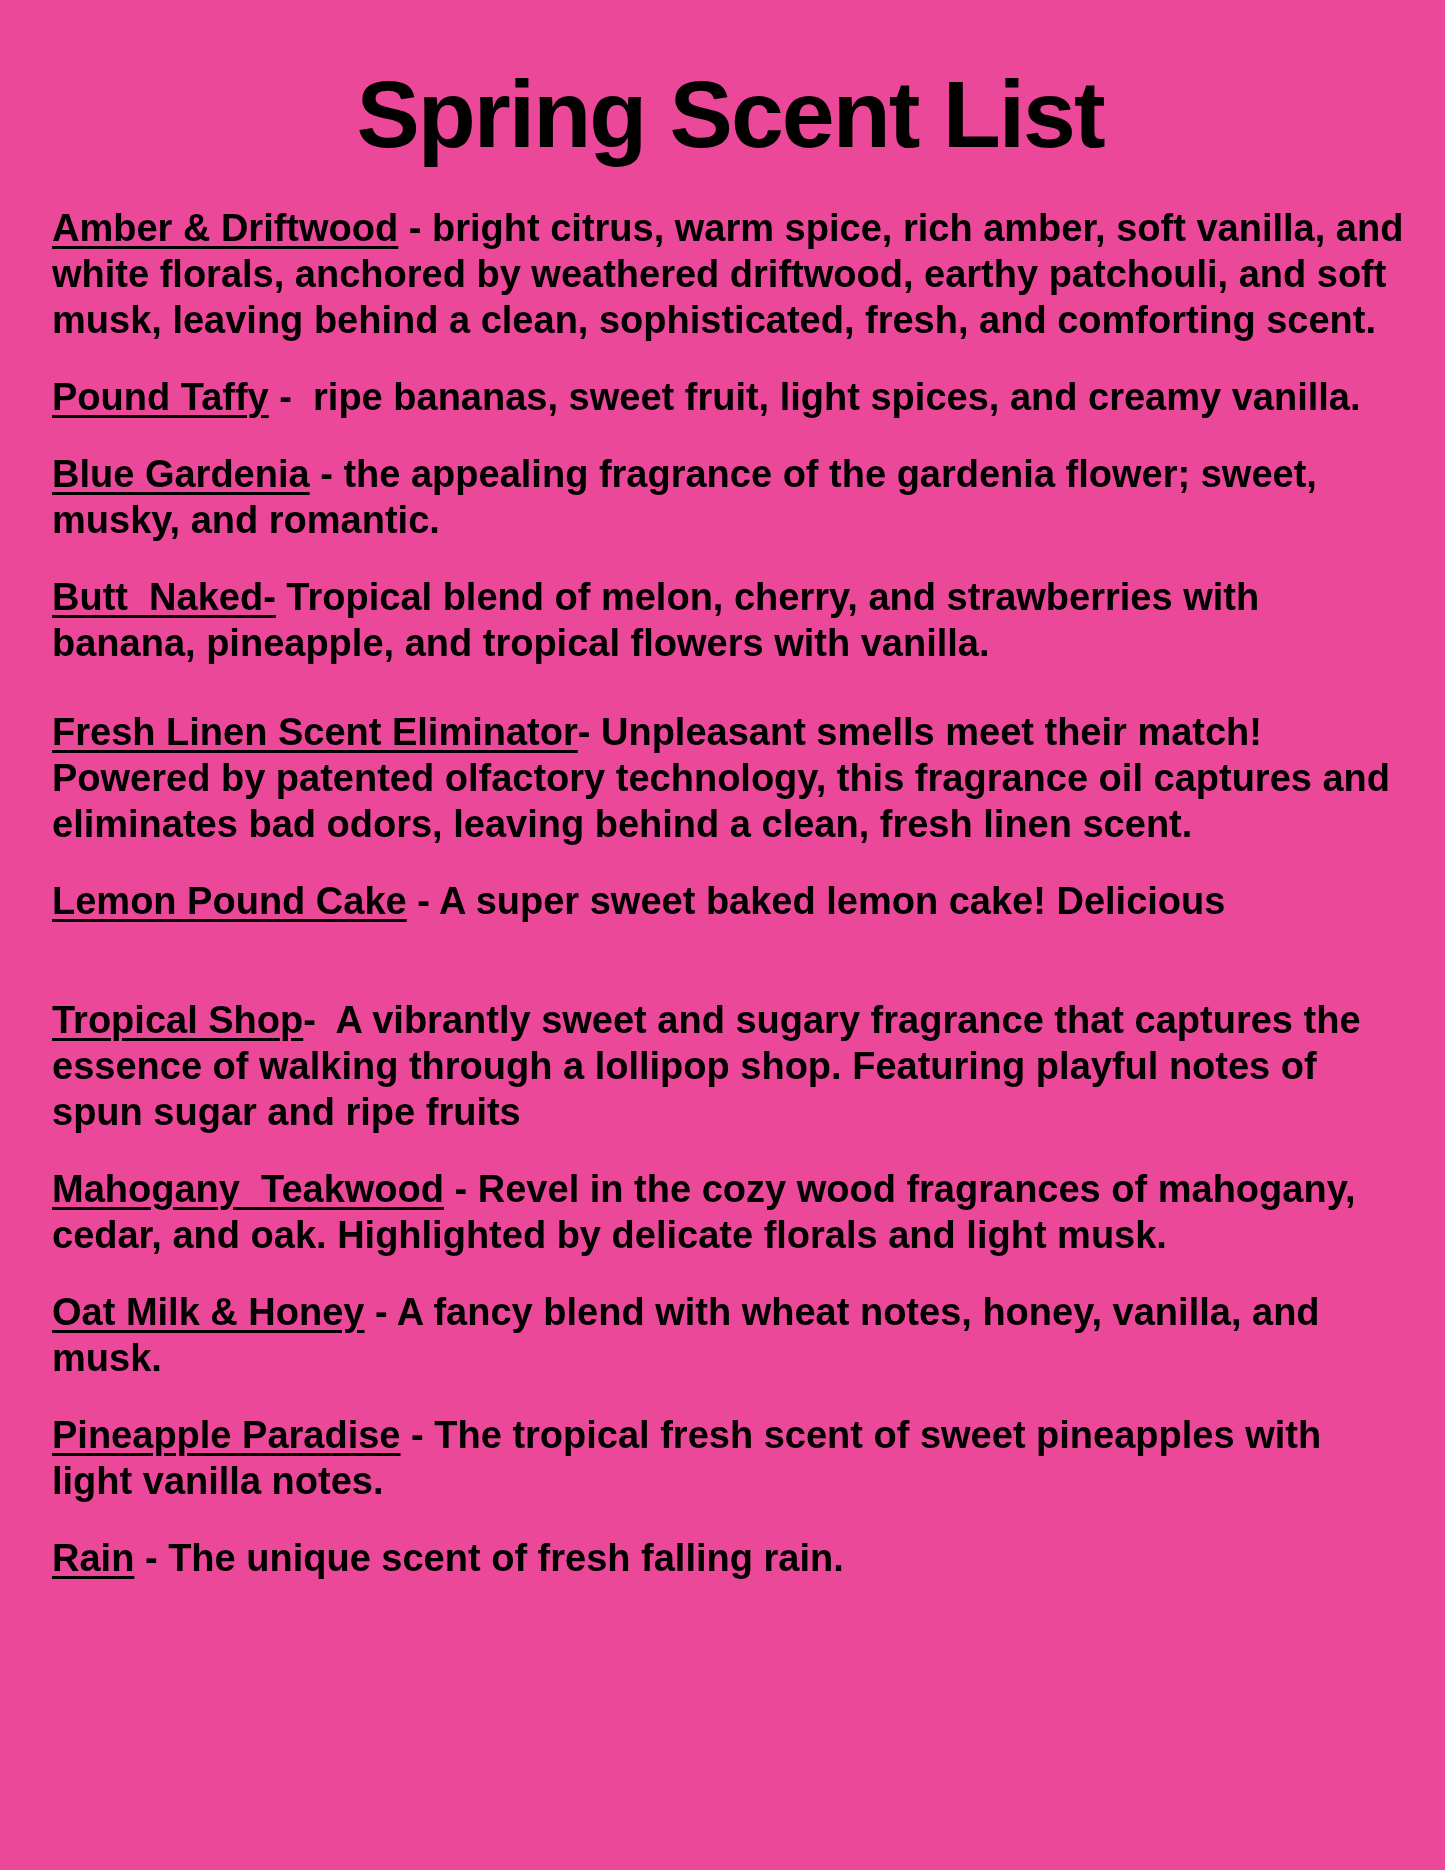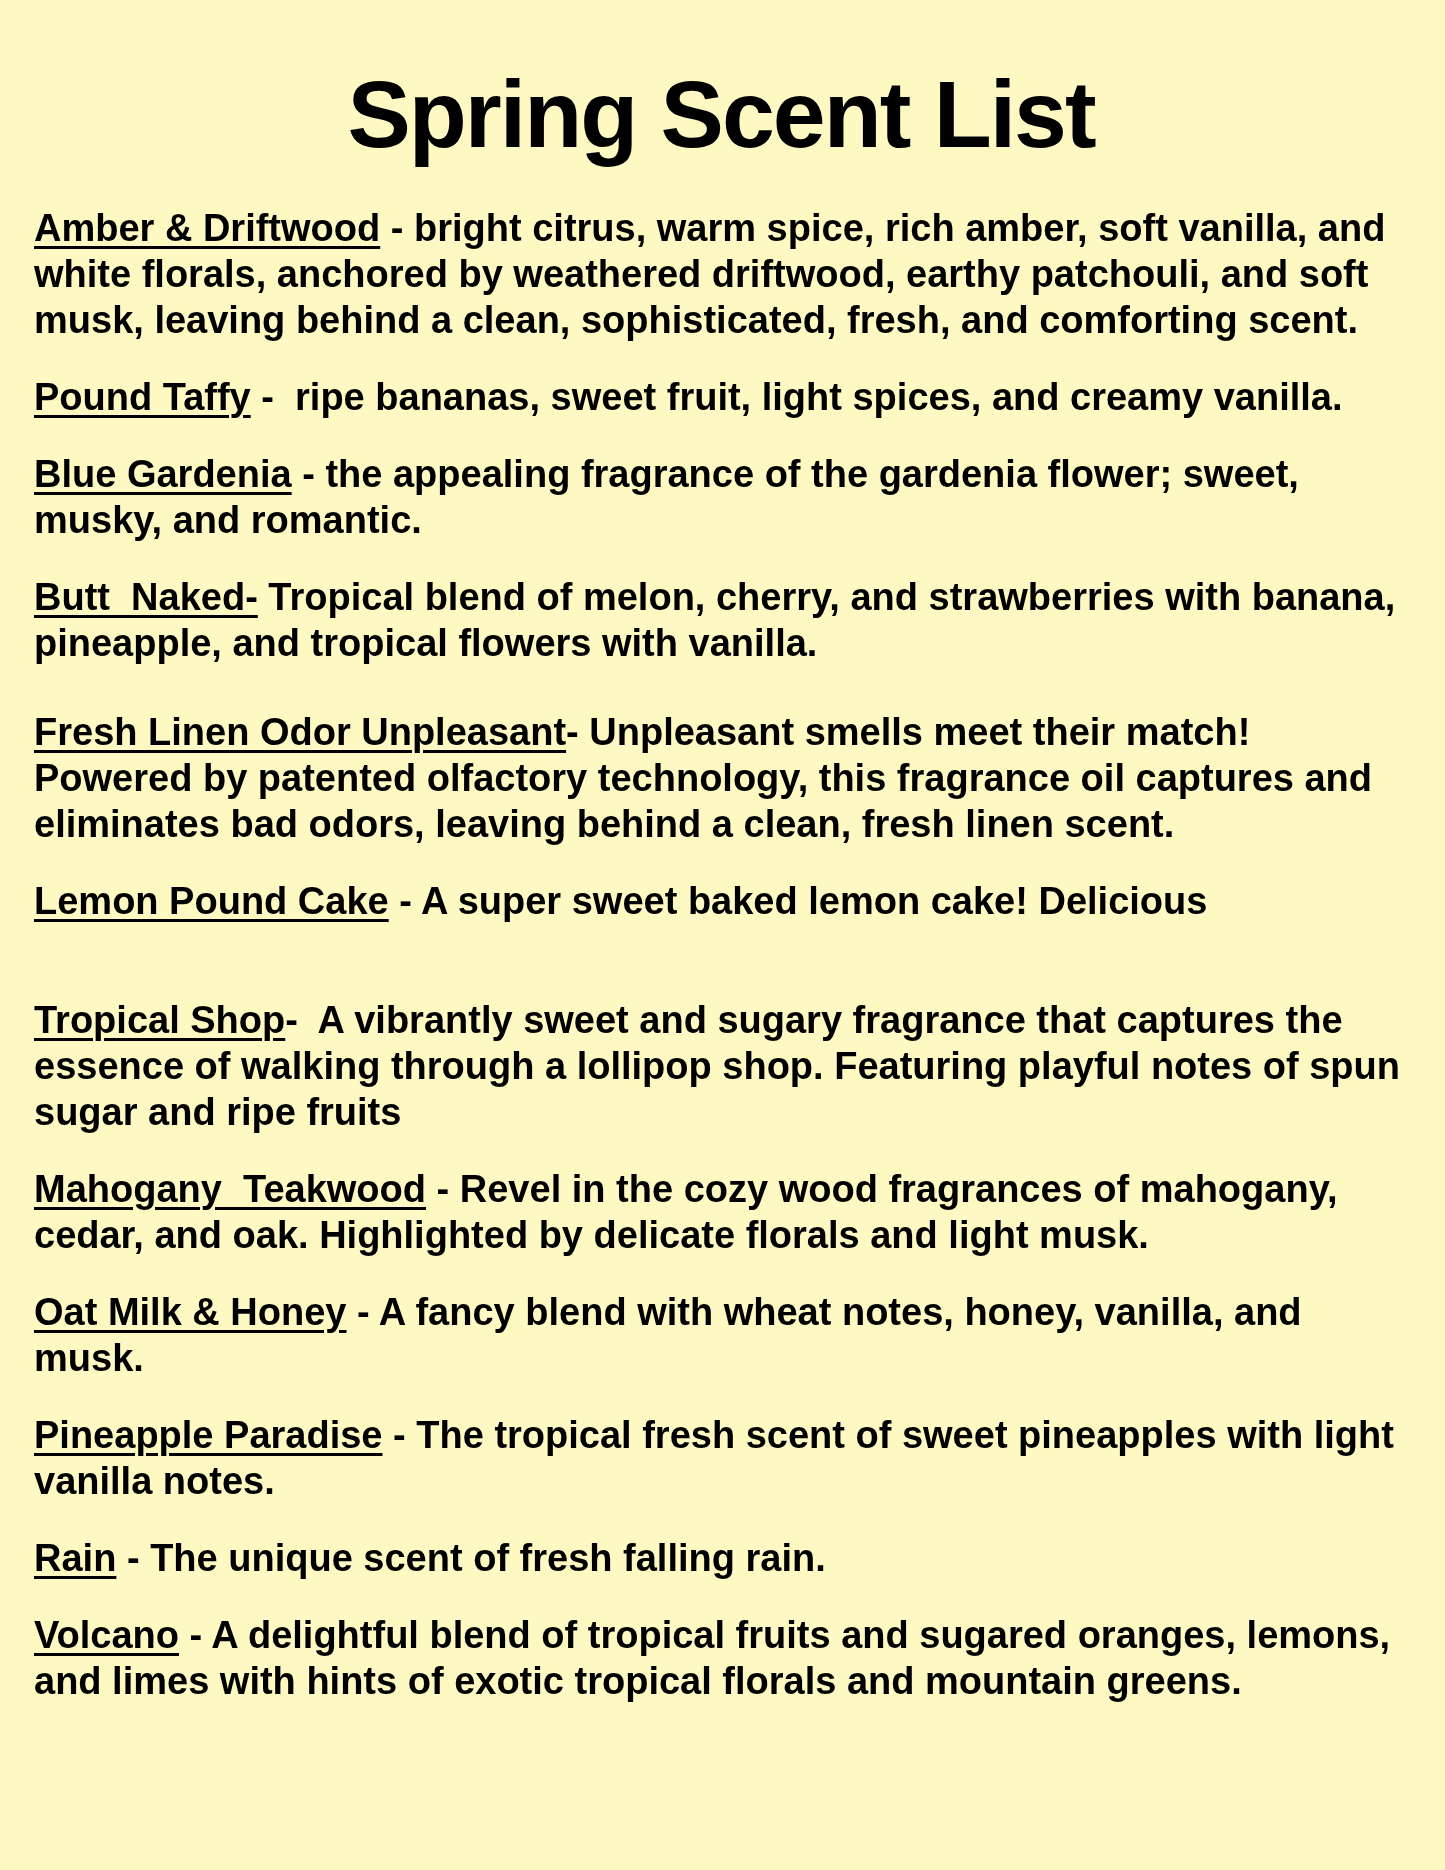--- a/index.html
+++ b/index.html
@@ -5,25 +5,25 @@
   html, body {
     margin: 0;
     padding: 0;
     background: #ffffff;
   }
   .page {
     position: relative;
     width: 1445px;
     min-height: 1870px;
     box-sizing: border-box;
-    background: #fef9c3;
+    background: #ec4899;
     color: #000000;
     font-family: "Liberation Sans", sans-serif;
     font-weight: 700;
-    padding: 0 37px 0 34px;
+    padding: 0 37px 0 52px;
     overflow: hidden;
   }
   .title {
     margin: 64px 0 40px 0;
     text-align: center;
     font-size: 95px;
     line-height: 1.06;
     letter-spacing: -2px;
     font-weight: 700;
     color: #000000;
@@ -55,29 +55,28 @@
 
   <div class="scent-list" id="scent-list">
   <p class="scent-item"><span class="scent-name">Amber &amp; Driftwood</span><span class="scent-sep"> - </span><span class="scent-desc">bright citrus, warm spice, rich amber, soft vanilla, and white florals, anchored by weathered driftwood, earthy patchouli, and soft musk, leaving behind a clean, sophisticated, fresh, and comforting scent.</span></p>
 
   <p class="scent-item"><span class="scent-name">Pound Taffy</span><span class="scent-sep"> -  </span><span class="scent-desc">ripe bananas, sweet fruit, light spices, and creamy vanilla.</span></p>
 
   <p class="scent-item"><span class="scent-name">Blue Gardenia</span><span class="scent-sep"> - </span><span class="scent-desc">the appealing fragrance of the gardenia flower; sweet, musky, and romantic.</span></p>
 
   <p class="scent-item"><span class="scent-name">Butt  Naked-</span><span class="scent-sep"> </span><span class="scent-desc">Tropical blend of melon, cherry, and strawberries with banana, pineapple, and tropical flowers with vanilla.</span></p>
 
-  <p class="scent-item"><span class="scent-name">Fresh Linen Odor Unpleasant</span><span class="scent-sep">- </span><span class="scent-desc">Unpleasant smells meet their match!  Powered by patented olfactory technology, this fragrance oil captures and eliminates bad odors, leaving behind a clean, fresh linen scent.</span></p>
+  <p class="scent-item"><span class="scent-name">Fresh Linen Scent Eliminator</span><span class="scent-sep">- </span><span class="scent-desc">Unpleasant smells meet their match!  Powered by patented olfactory technology, this fragrance oil captures and eliminates bad odors, leaving behind a clean, fresh linen scent.</span></p>
 
   <p class="scent-item"><span class="scent-name">Lemon Pound Cake</span><span class="scent-sep"> - </span><span class="scent-desc">A super sweet baked lemon cake! Delicious</span></p>
 
   <p class="scent-item"><span class="scent-name">Tropical Shop</span><span class="scent-sep">-  </span><span class="scent-desc">A vibrantly sweet and sugary fragrance that captures the essence of walking through a lollipop shop. Featuring playful notes of spun sugar and ripe fruits</span></p>
 
   <p class="scent-item"><span class="scent-name">Mahogany  Teakwood</span><span class="scent-sep"> - </span><span class="scent-desc">Revel in the cozy wood fragrances of mahogany, cedar, and oak. Highlighted by delicate florals and light musk.</span></p>
 
   <p class="scent-item"><span class="scent-name">Oat Milk &amp; Honey</span><span class="scent-sep"> - </span><span class="scent-desc">A fancy blend with wheat notes, honey, vanilla, and musk.</span></p>
 
   <p class="scent-item"><span class="scent-name">Pineapple Paradise</span><span class="scent-sep"> - </span><span class="scent-desc">The tropical fresh scent of sweet pineapples with light vanilla notes.</span></p>
 
   <p class="scent-item"><span class="scent-name">Rain</span><span class="scent-sep"> - </span><span class="scent-desc">The unique scent of fresh falling rain.</span></p>
 
-  <p class="scent-item"><span class="scent-name">Volcano</span><span class="scent-sep"> - </span><span class="scent-desc">A delightful blend of tropical fruits and sugared oranges, lemons, and limes with hints of exotic tropical florals and mountain greens.</span></p>
 </div>
 </div>
 
 </body></html>

